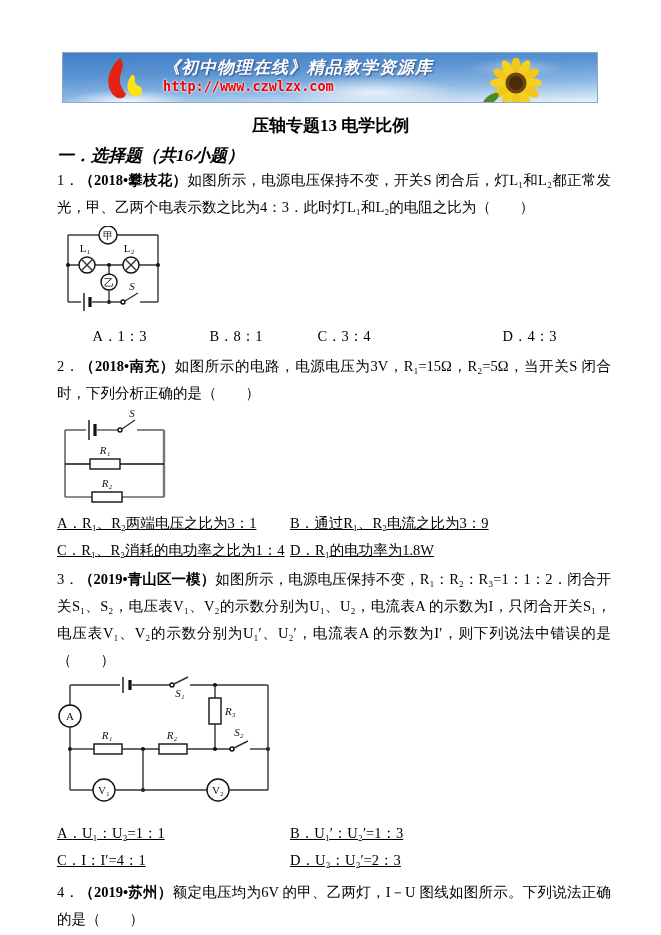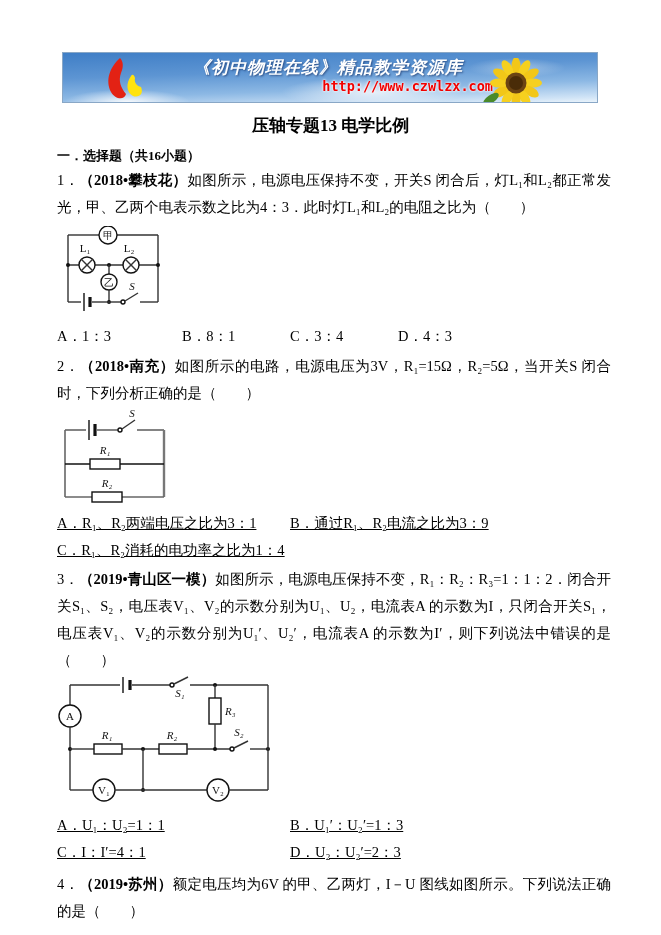--- a/index.html
+++ b/index.html
@@ -6,36 +6,36 @@
   body{width:661px;height:935px;font-family:"Liberation Serif","DejaVu Serif",serif;color:#000;overflow:hidden;}
 
   
   .banner{position:relative;margin:52px 0 0 62px;width:536px;height:51px;
     border:1px solid #89a7c6;box-sizing:border-box;overflow:hidden;
     background:
       radial-gradient(ellipse 130px 22px at 58% 80%, rgba(255,255,255,.75), rgba(255,255,255,0) 70%),
       radial-gradient(ellipse 90px 18px at 12% 100%, rgba(255,255,255,.9), rgba(255,255,255,0) 70%),
       radial-gradient(ellipse 70px 14px at 85% 30%, rgba(255,255,255,.35), rgba(255,255,255,0) 70%),
       linear-gradient(178deg,#3f7ec6 0%,#5d95d3 38%,#8cb8e4 68%,#cfe3f6 92%,#e9f3fb 100%);}
-  .banner-title{position:absolute;top:3px;left:100px;width:330px;text-align:center;
+  .banner-title{position:absolute;top:3px;left:100px;width:330px;
     color:#fff;font-weight:bold;font-style:italic;font-size:17px;letter-spacing:1px;
     text-shadow:1px 1px 2px rgba(10,30,80,.6);white-space:nowrap;}
-  .banner-url{position:absolute;top:25px;left:100px;width:330px;text-align:right;
+  .banner-url{position:absolute;top:25px;left:100px;width:330px;text-align:left;
     color:#f10000;font-family:"DejaVu Sans Mono",monospace;font-weight:bold;font-size:13.5px;
     text-shadow:0 0 2px #fff,0 0 3px #fff;white-space:nowrap;}
   .banner-logo{position:absolute;left:32px;top:2px;}
   .banner-flower{position:absolute;left:412px;top:5px;}
 
   
   .doc-title{margin:12px 0 0 0;text-align:center;font-weight:bold;font-size:17px;line-height:22px;font-family:Liberation Serif, serif;}
-  .section-heading{margin:9px 50px 0 57px;font-weight:bold;font-size:13px;line-height:20px;}
+  .section-heading{margin:9px 50px 0 57px;font-weight:bold;font-size:17px;line-height:20px;font-style:italic;}
   p.q{margin:1px 50px 0 57px;font-size:14.5px;line-height:27px;text-align:justify;}
   p.q .qsrc{font-weight:bold;}
   .opts4{display:grid;grid-template-columns:125px 108px 108px auto;margin:5px 0 0 57px;
-    font-size:14.5px;line-height:27px;}
+    font-size:14.5px;line-height:27px;text-align:center;}
   .opts2{display:grid;grid-template-columns:233px auto;margin:4px 0 0 57px;
     font-size:14.5px;line-height:27px;text-decoration:underline;}
 
   
   .fig{display:block;}
   .fig1{margin:5px 0 0 65px;}
   .fig2{margin:1px 0 0 62px;}
   .fig3{margin:2px 0 0 58px;}
   svg .wire{stroke:#333;stroke-width:1.4;fill:none;}
   svg .wire2{stroke:#666;stroke-width:1.6;fill:none;}
@@ -152,20 +152,21 @@
 
   <line class="wire2" x1="3" y1="89" x2="102" y2="89"></line>
   <rect class="comp" x="30" y="84" width="30" height="10"></rect>
   <text class="it" x="45" y="79" text-anchor="middle">R₂</text>
 </svg>
 
 <div class="opts2">
   <span>A．R₁、R₂两端电压之比为3：1</span>
   <span>B．通过R₁、R₂电流之比为3：9</span>
   <span>C．R₁、R₂消耗的电功率之比为1：4</span>
+  <span>D．R₁的电功率为1.8W</span>
 </div>
 
 <p class="q" style="margin-top:2px"><span>3．</span><span class="qsrc">（2019•青山区一模）</span><span>如图所示，电源电压保持不变，R₁：R₂：R₃=1：1：2．闭合开关S₁、S₂，电压表V₁、V₂的示数分别为U₁、U₂，电流表A 的示数为I，只闭合开关S₁，电压表V₁、V₂的示数分别为U₁′、U₂′，电流表A 的示数为I′，则下列说法中错误的是（　　）</span></p>
 
 <svg class="fig fig3" width="214" height="130" viewBox="0 0 214 130">
 
   <line class="wire" x1="12" y1="9" x2="62" y2="9"></line>
   <line class="plateL" x1="65" y1="1" x2="65" y2="17"></line>
   <line class="plateS" x1="72" y1="4" x2="72" y2="14"></line>
   <line class="wire" x1="74" y1="9" x2="112" y2="9"></line>
@@ -208,20 +209,20 @@
 
   <line class="wire" x1="12" y1="114" x2="35" y2="114"></line>
   <circle class="comp" cx="46" cy="114" r="11"></circle>
   <text x="46" y="118" text-anchor="middle">V₁</text>
   <line class="wire" x1="57" y1="114" x2="149" y2="114"></line>
   <circle class="comp" cx="160" cy="114" r="11"></circle>
   <text x="160" y="118" text-anchor="middle">V₂</text>
   <line class="wire" x1="171" y1="114" x2="210" y2="114"></line>
 </svg>
 
-<div class="opts2" style="margin-top:6px">
+<div class="opts2" style="margin-top:14px">
   <span>A．U₁：U₂=1：1</span>
   <span>B．U₁′：U₂′=1：3</span>
   <span>C．I：I′=4：1</span>
   <span>D．U₂：U₂′=2：3</span>
 </div>
 
 <p class="q" style="margin-top:5px"><span>4．</span><span class="qsrc">（2019•苏州）</span><span>额定电压均为6V 的甲、乙两灯，I－U 图线如图所示。下列说法正确的是（　　）</span></p>
 
 </body></html>

